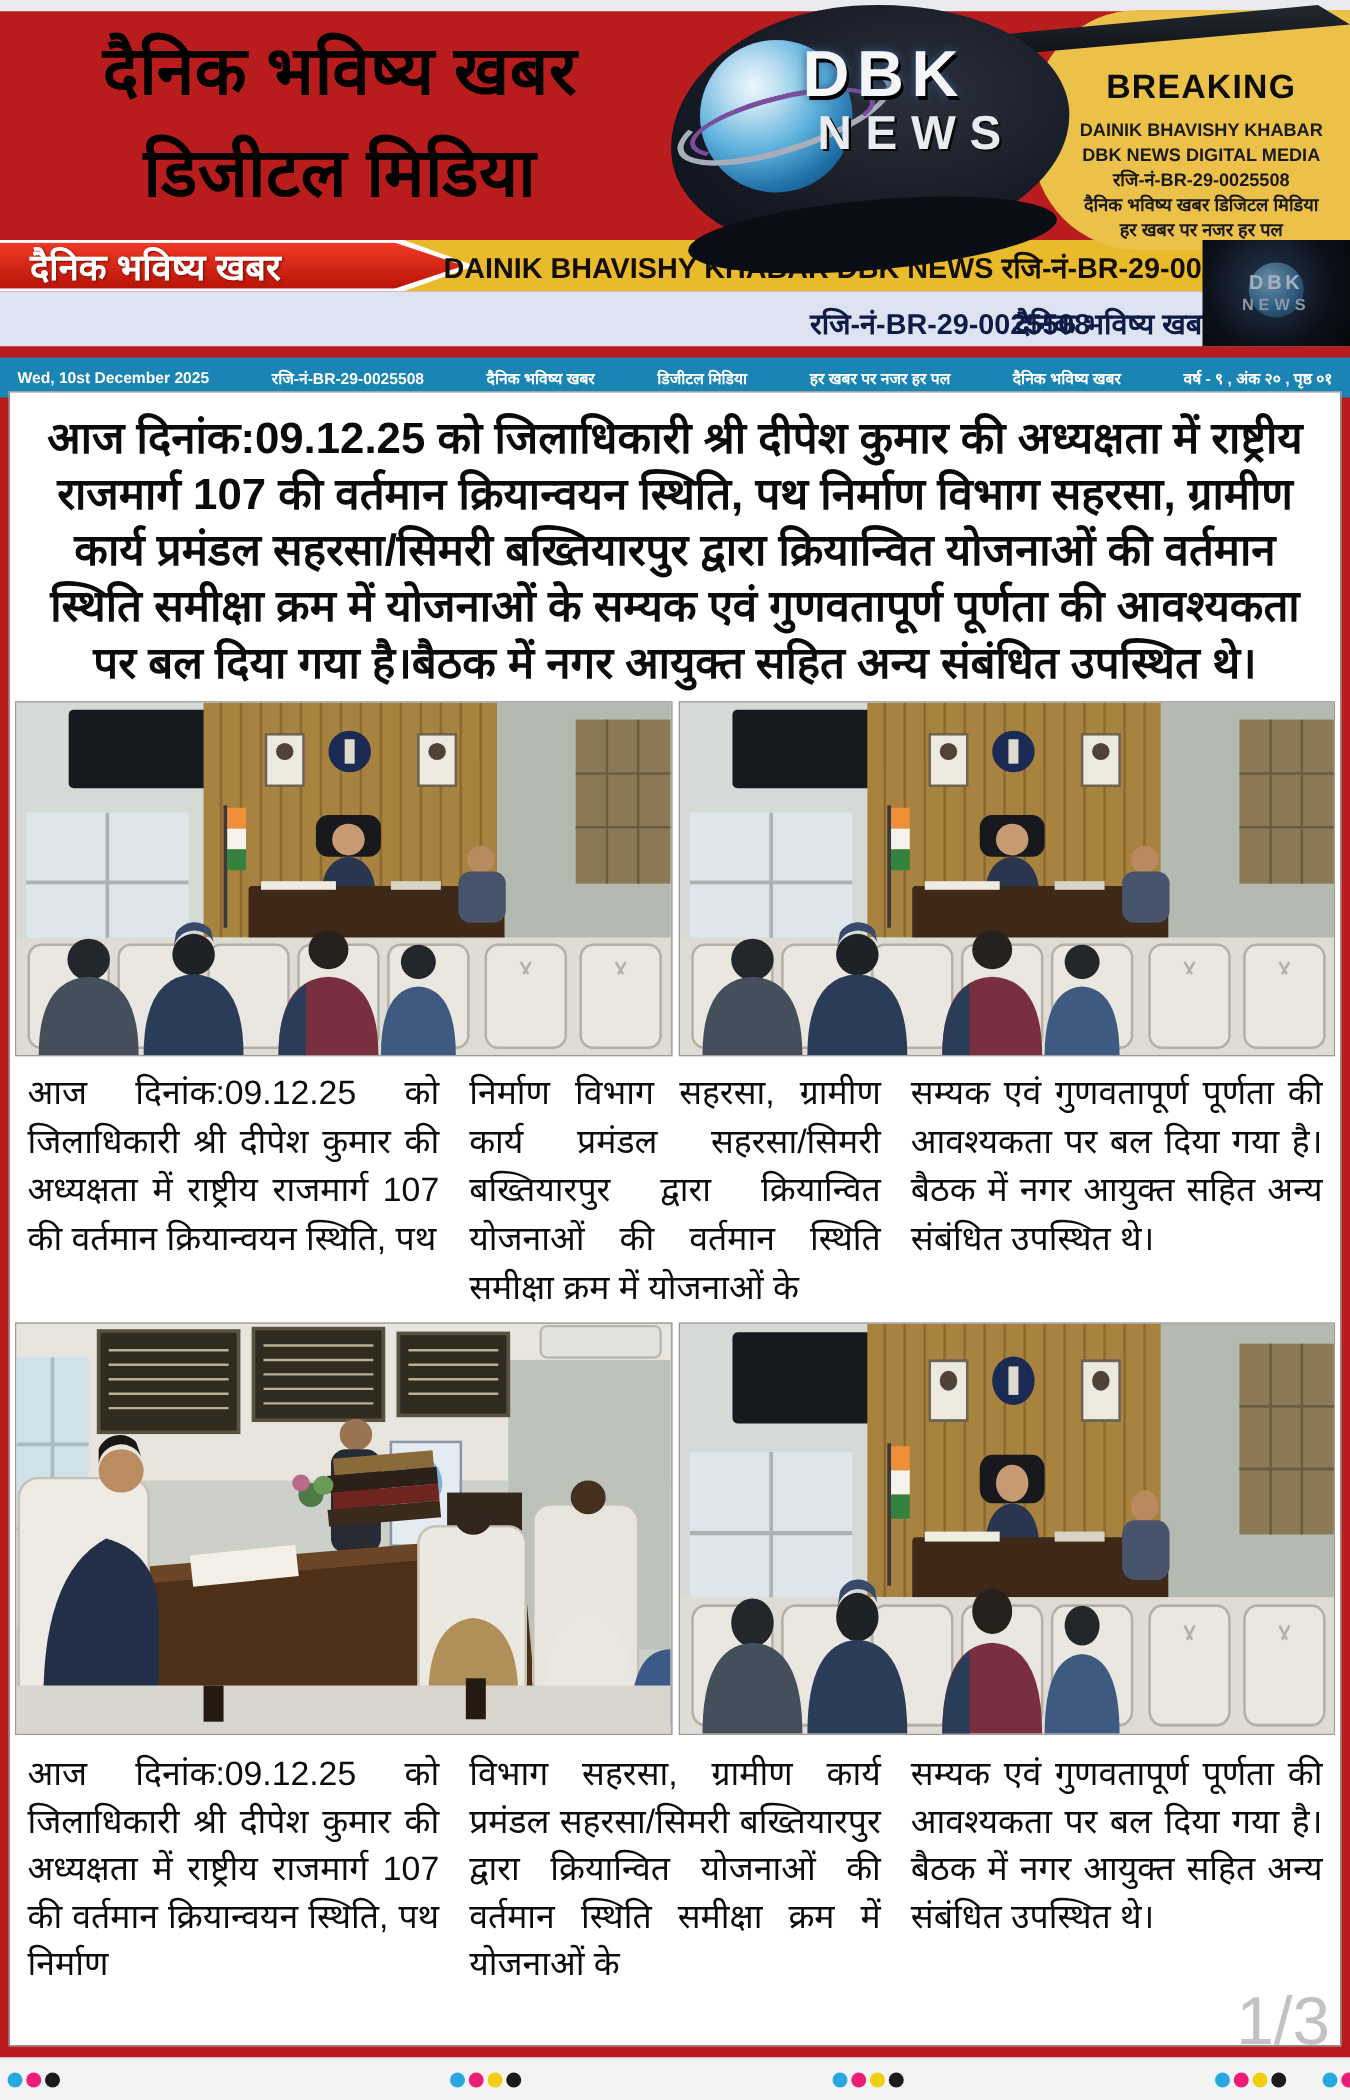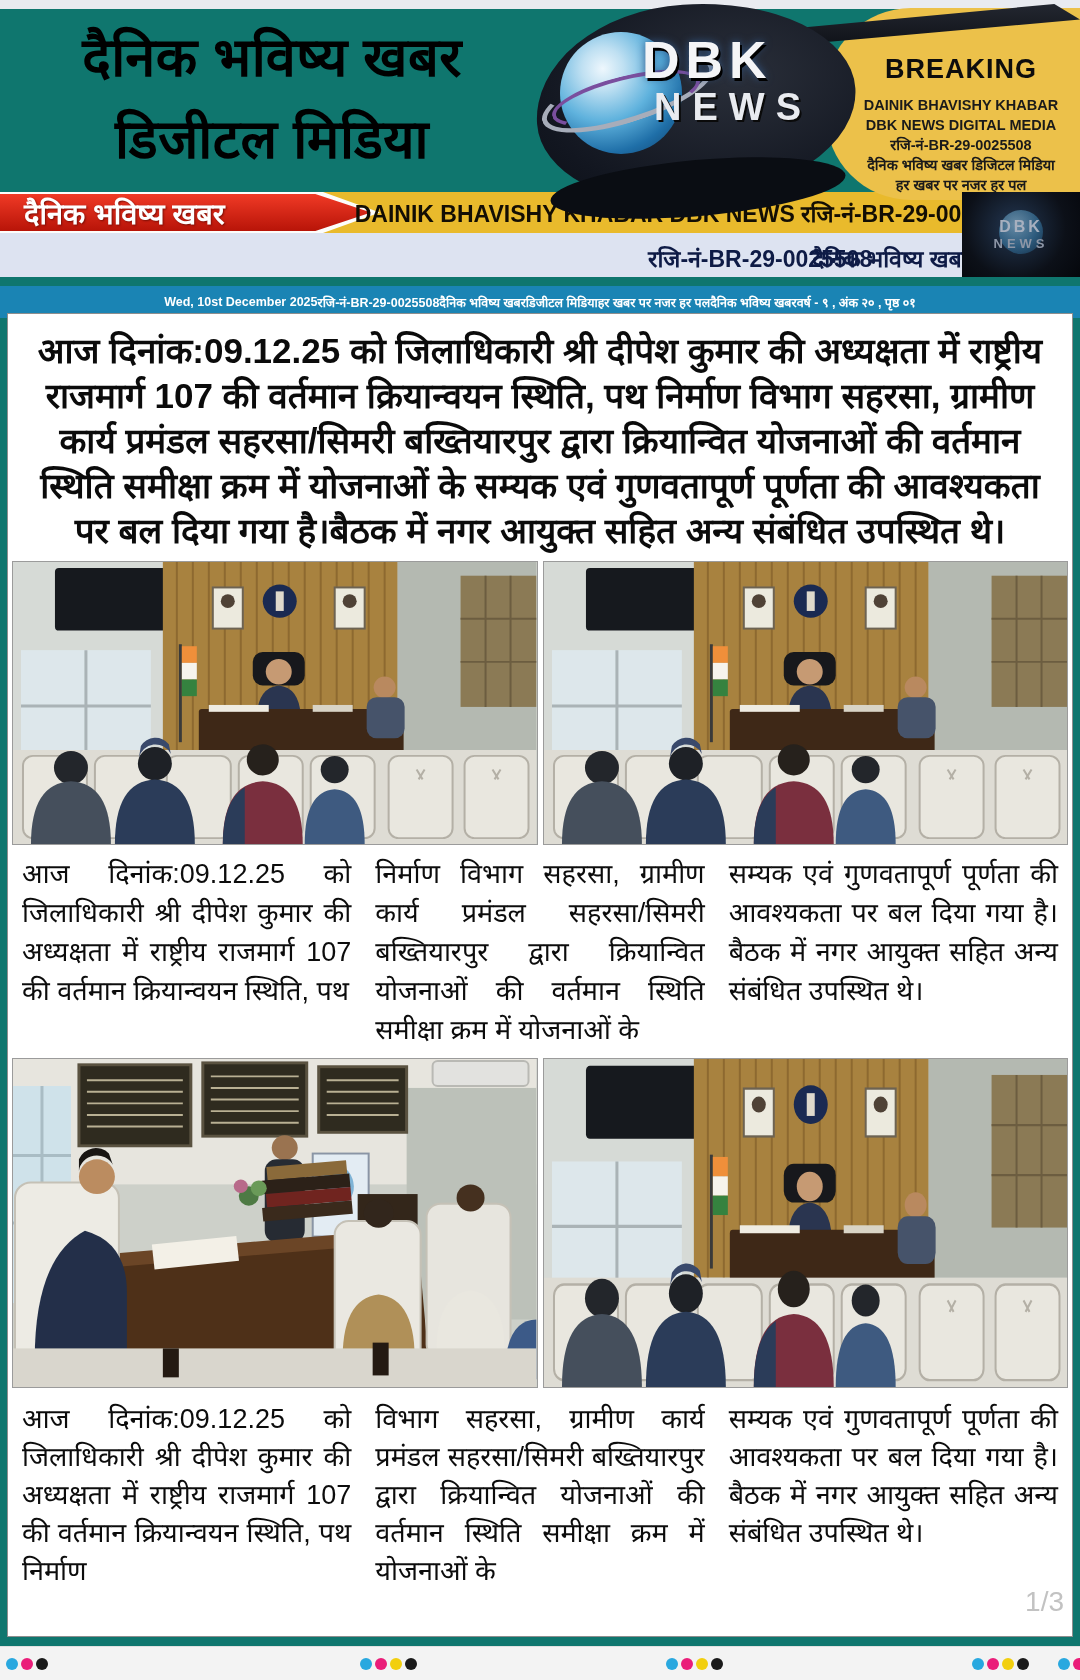--- a/index.html
+++ b/index.html
@@ -1,18 +1,18 @@
 <!DOCTYPE html>
 <html><head>
 <meta charset="utf-8">
 <style>
   * { margin:0; padding:0; box-sizing:border-box; }
   html,body { background:#ffffff; }
   body { font-family:"Liberation Sans","DejaVu Sans",sans-serif; }
-  .page { position:relative; width:1080px; height:1680px; background:#0f766e; overflow:hidden; }
+  .page { position:relative; width:1080px; height:1680px; background:#b91c1c; overflow:hidden; }
 
   
   .top-strip { position:absolute; top:0; left:0; width:100%; height:9px; background:#e9ebf0; }
 
   
   .masthead { position:absolute; left:46px; top:22px; width:452px; text-align:center; color:#000; font-weight:800; }
   .masthead .m1, .masthead .m2 { font-size:54px; line-height:70px; letter-spacing:0.5px; }
   .masthead .m2 { margin-top:12px; }
 
   
@@ -71,21 +71,21 @@
   .mini-logo { position:absolute; top:192px; right:0; width:118px; height:85px; z-index:4;
     background:radial-gradient(circle at 45% 42%, #233752 0%, #0c1018 62%, #05070c 100%);
     display:flex; flex-direction:column; align-items:center; justify-content:center; color:#a7b0bf; }
   .mini-globe { position:absolute; width:44px; height:44px; left:37px; top:18px; border-radius:50%;
     background:radial-gradient(circle at 38% 32%, #9fd0ea 0%, #3e86b4 55%, #123a5e 100%); opacity:.55; }
   .mini-dbk { position:relative; font-size:16px; font-weight:800; letter-spacing:3px; }
   .mini-news { position:relative; font-size:13px; font-weight:700; letter-spacing:4px; color:#8d96a6; }
 
   
   .blue-bar { position:absolute; top:286px; left:0; width:100%; height:22px; background:#1a84b4;
-    display:flex; align-items:center; justify-content:center; padding:16px 14px;
+    display:flex; align-items:center; justify-content:space-between; padding:16px 14px;
     color:#fff; font-size:12.5px; font-weight:700; }
   .blue-bar span { white-space:nowrap; }
 
   
   .content { position:absolute; top:313px; left:7px; right:7px; bottom:43px;
     border:1px solid #8e8e8e; background:#fff; overflow:hidden; }
 
   .headline { margin:14px 24px 8px; font-size:35px; line-height:45px; font-weight:700;
     text-align:center; color:#0b0b0b; }
 
@@ -94,21 +94,21 @@
   .photo svg { display:block; width:100%; height:100%; }
   .photo-row.first .photo { height:284px; }
   .photo-row.second .photo { height:330px; }
 
   .story { display:flex; gap:24px; margin:10px 14px 0; font-size:27px; line-height:39px;
     font-weight:500; color:#0c0c0c; text-align:justify; }
   .story .col { flex:1; }
   .story.second { line-height:38px; margin-top:12px; }
 
   
-  .page-num { position:absolute; right:16px; top:1586px; font-size:28px; color:#c2c2c2; z-index:5; }
+  .page-num { position:absolute; right:16px; top:1586px; font-size:54px; color:#c2c2c2; z-index:5; }
   .bottom-strip { position:absolute; left:0; right:0; bottom:0; height:34px; background:#f3f3f3;
     border-top:1px solid #e0e0e0; }
   .cluster { position:absolute; top:11px; display:flex; gap:3px; }
   .dot { width:12px; height:12px; border-radius:50%; }
   .dot.c { background:#29a8df; } .dot.m { background:#ea1d79; }
   .dot.y { background:#f2cf0e; } .dot.k { background:#1a1a1a; }
 </style>
 </head>
 <body>
 

